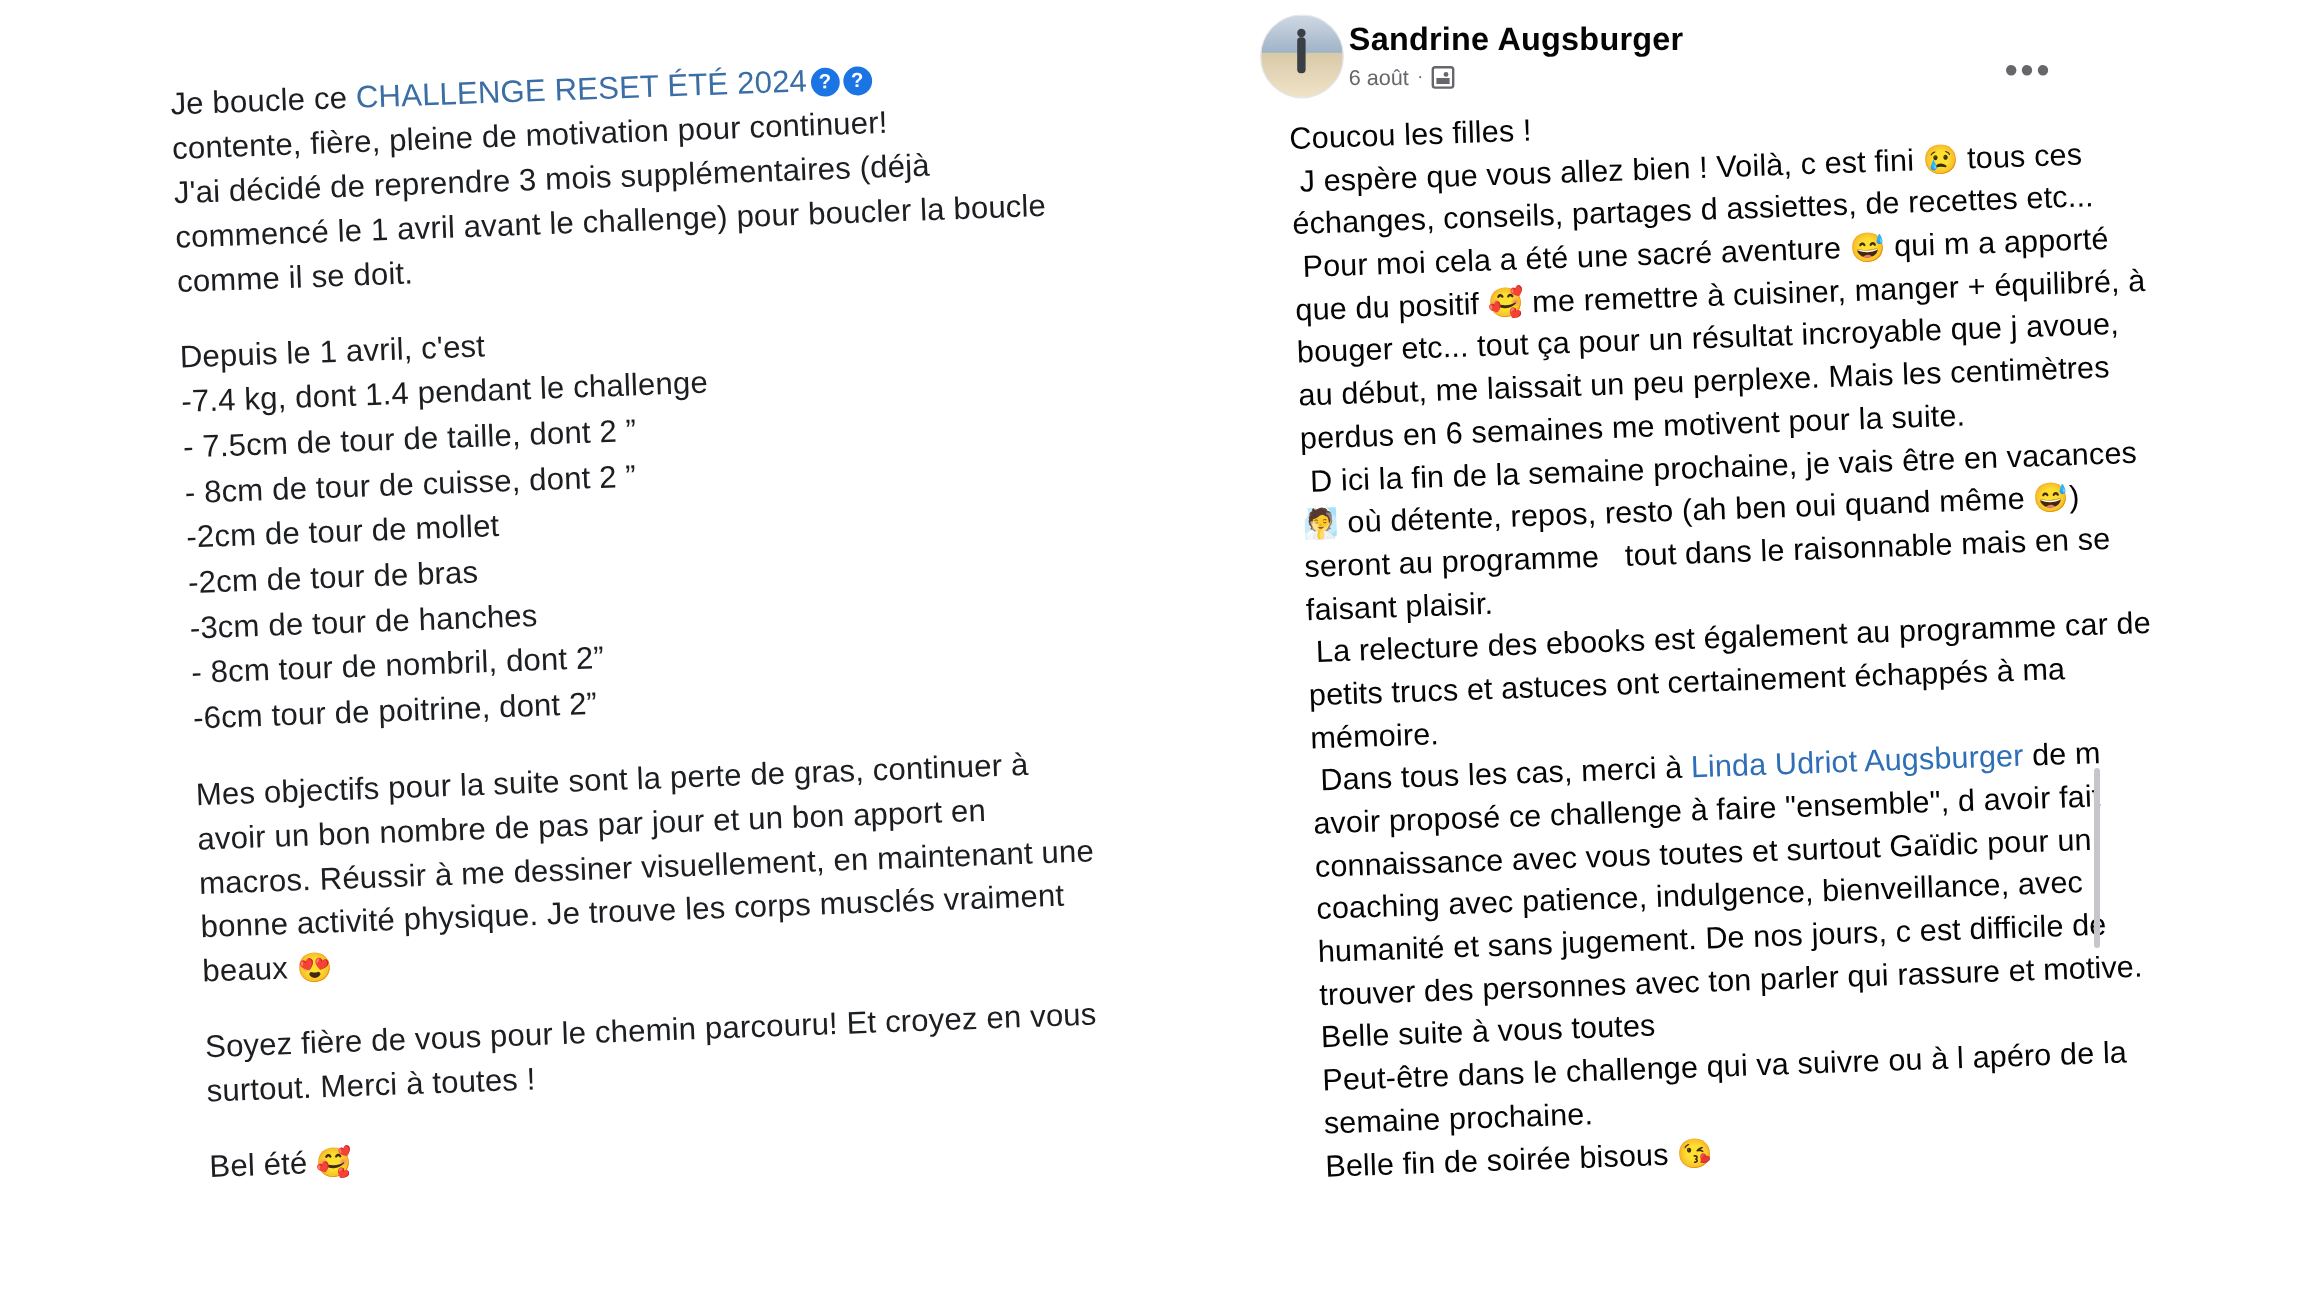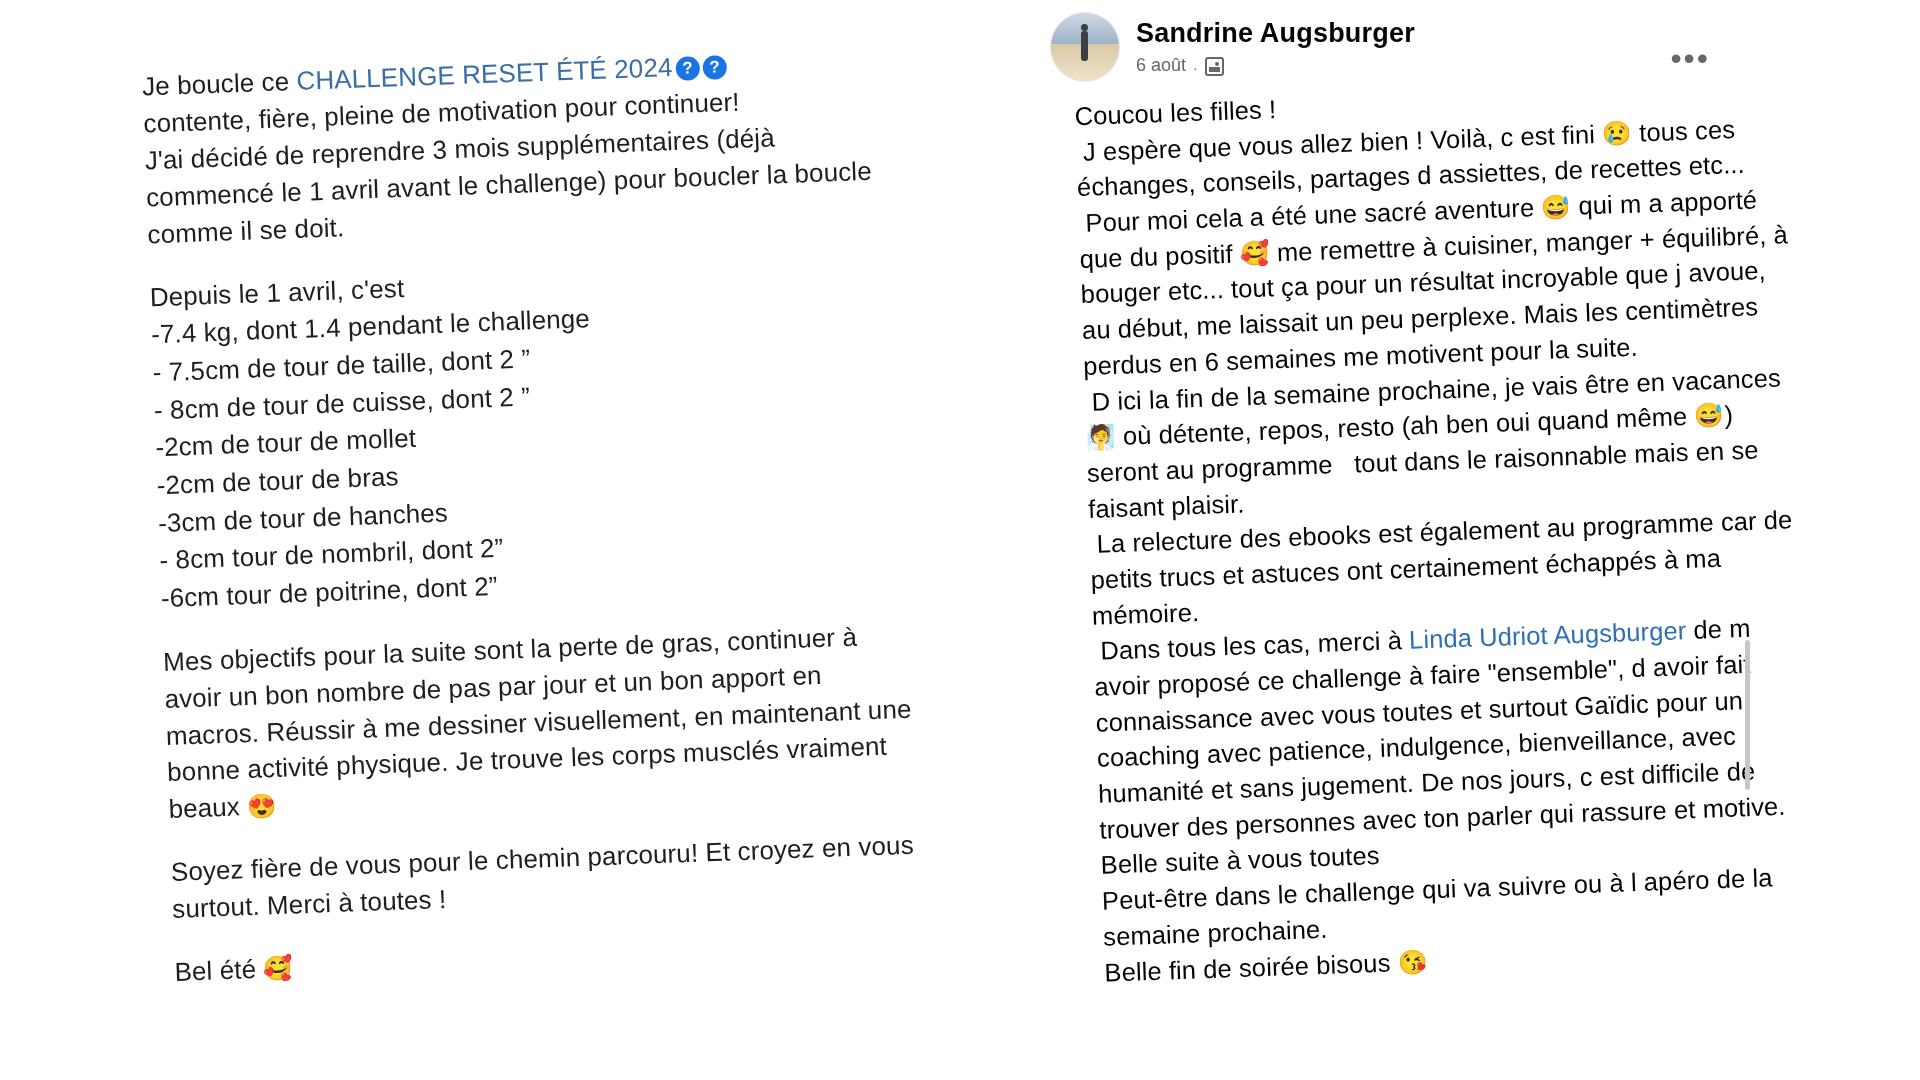--- a/index.html
+++ b/index.html
@@ -88,35 +88,35 @@
   }
   .avatar .figure:after {
     content: "";
     position: absolute;
     left: 0px; top: -7px;
     width: 7px; height: 7px;
     border-radius: 50%;
     background: #3a3f45;
   }
   .header-text {
-    margin-left: 16px;
+    margin-left: 4px;
     padding-top: 6px;
   }
   .author {
     font-size: 27px;
     font-weight: bold;
     color: #050505;
     letter-spacing: .2px;
   }
   .meta {
     margin-top: 6px;
     font-size: 18px;
     color: #65676b;
     display: flex;
-    align-items: flex-end;
+    align-items: flex-start;
     gap: 7px;
   }
   .meta .dot { font-size: 15px; color: #65676b; }
   .globe-ico {
     display: inline-block;
     width: 19px; height: 19px;
     border: 2px solid #65676b;
     border-radius: 3px;
     position: relative;
   }

